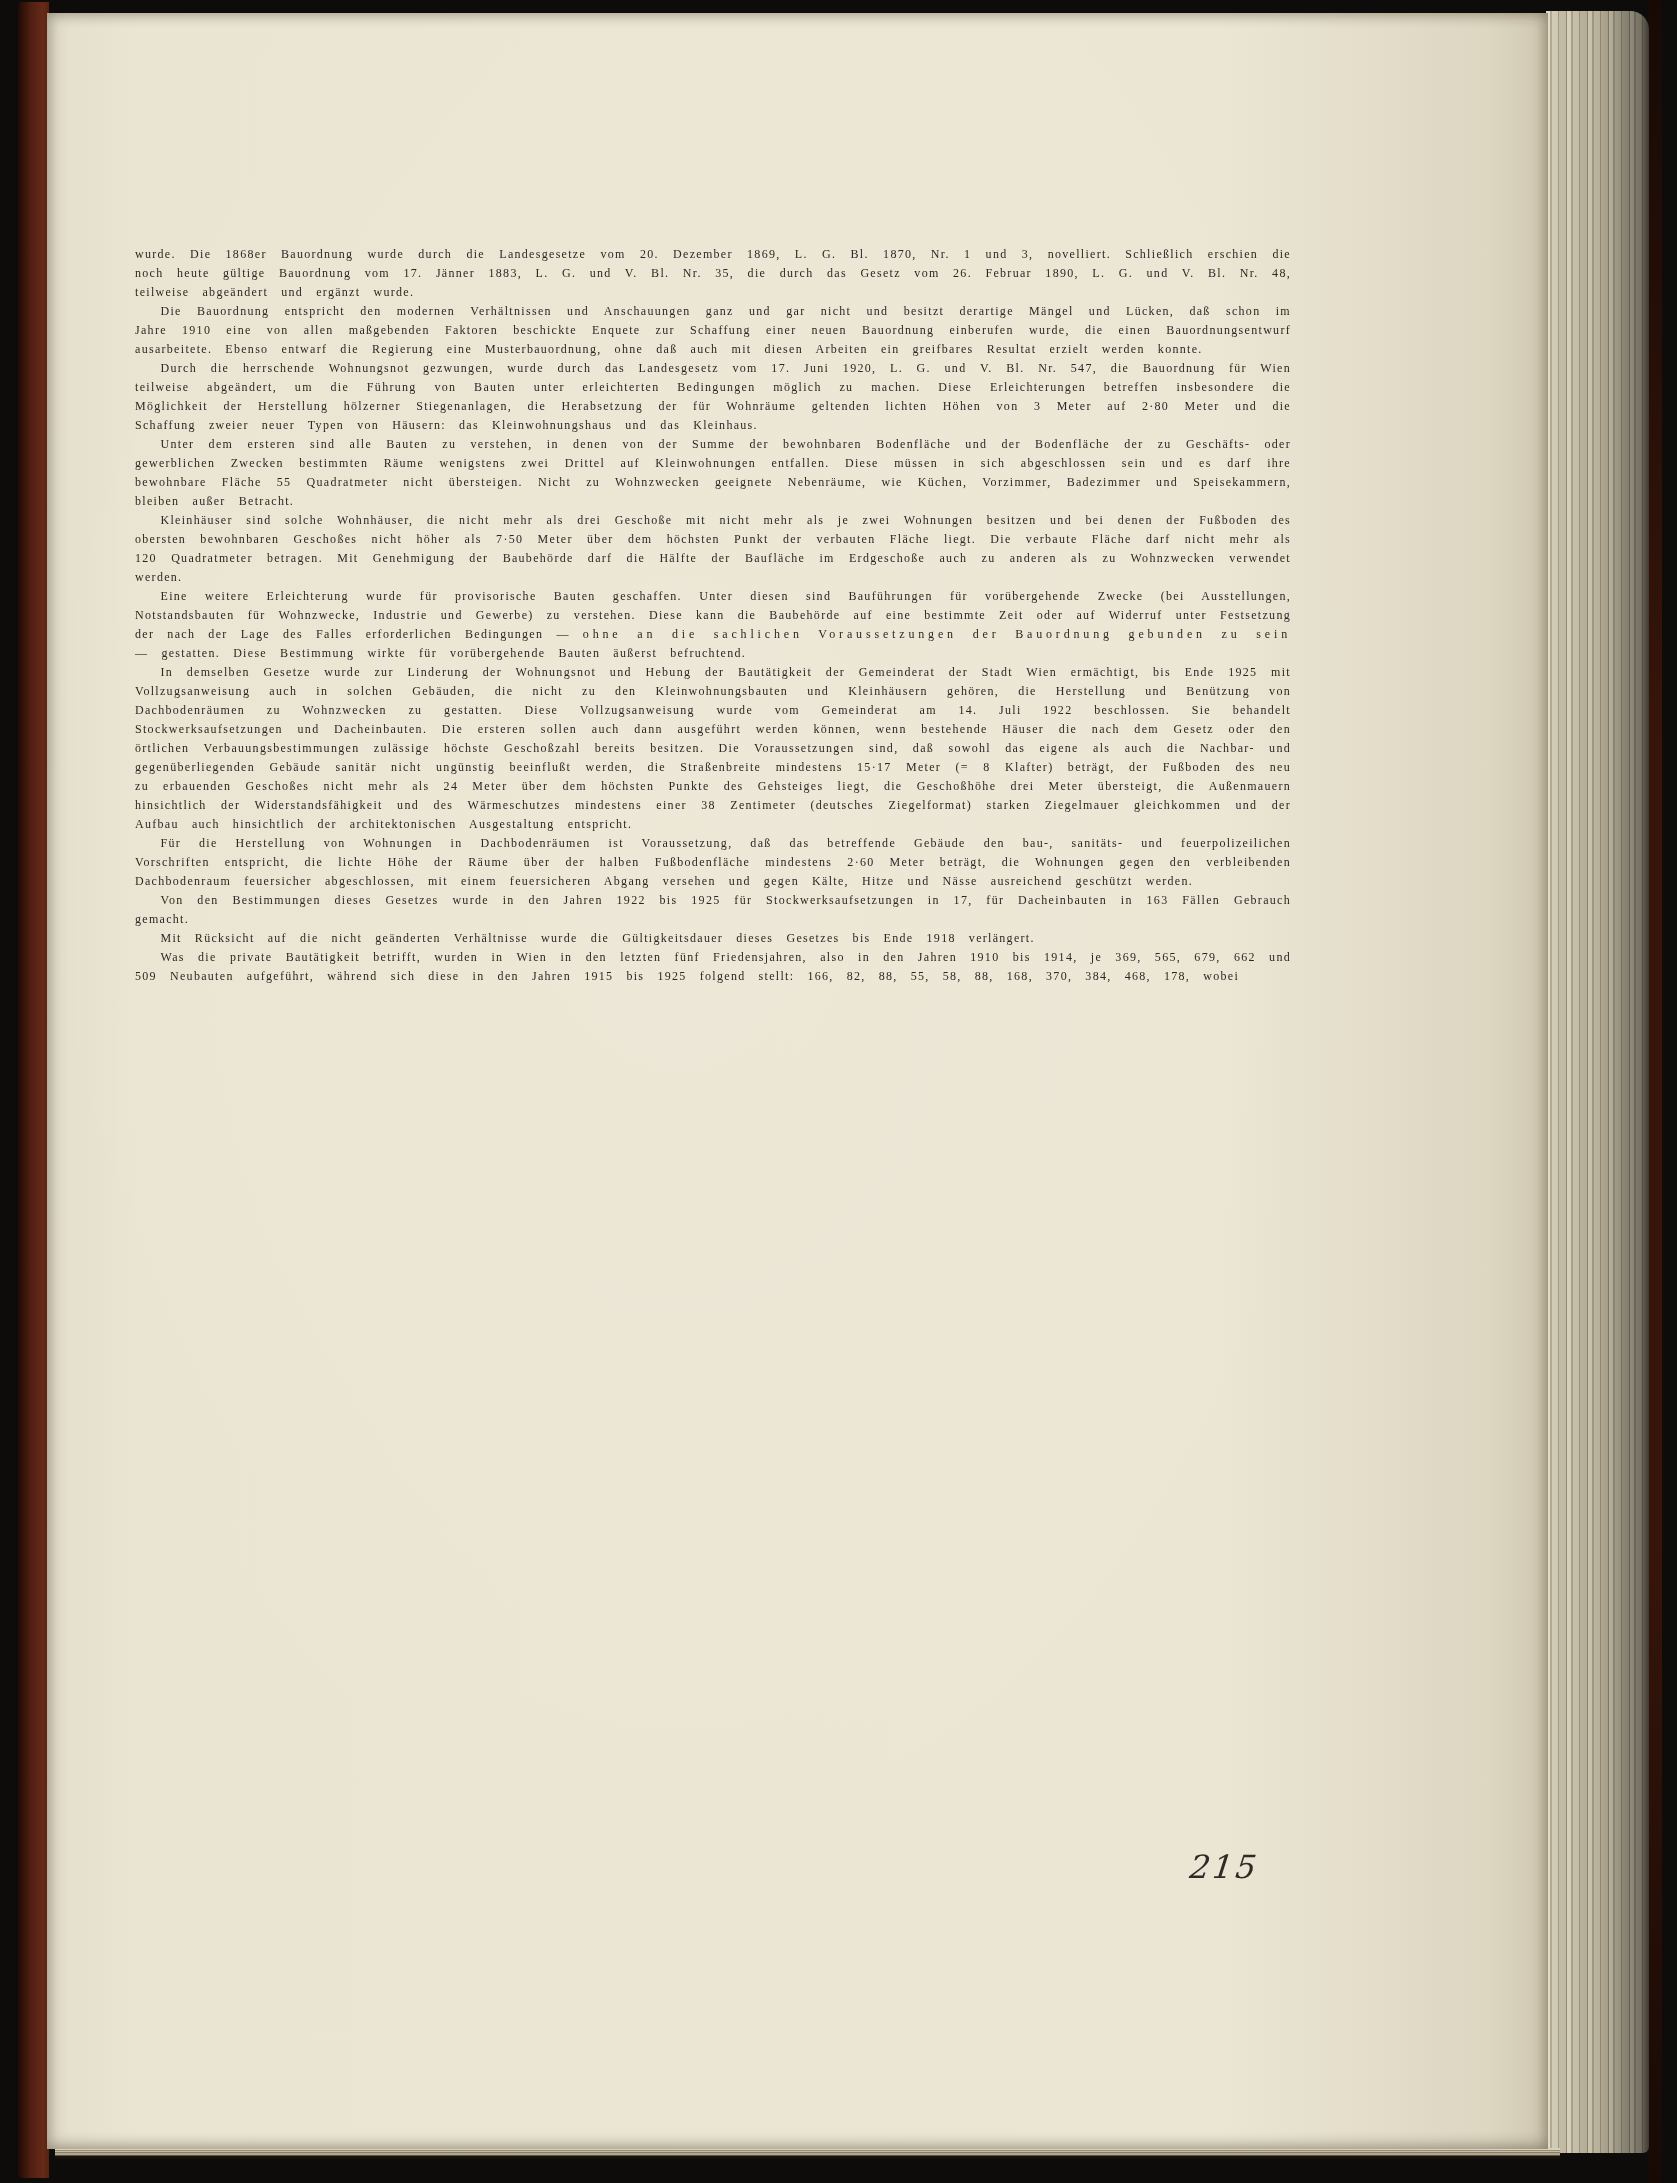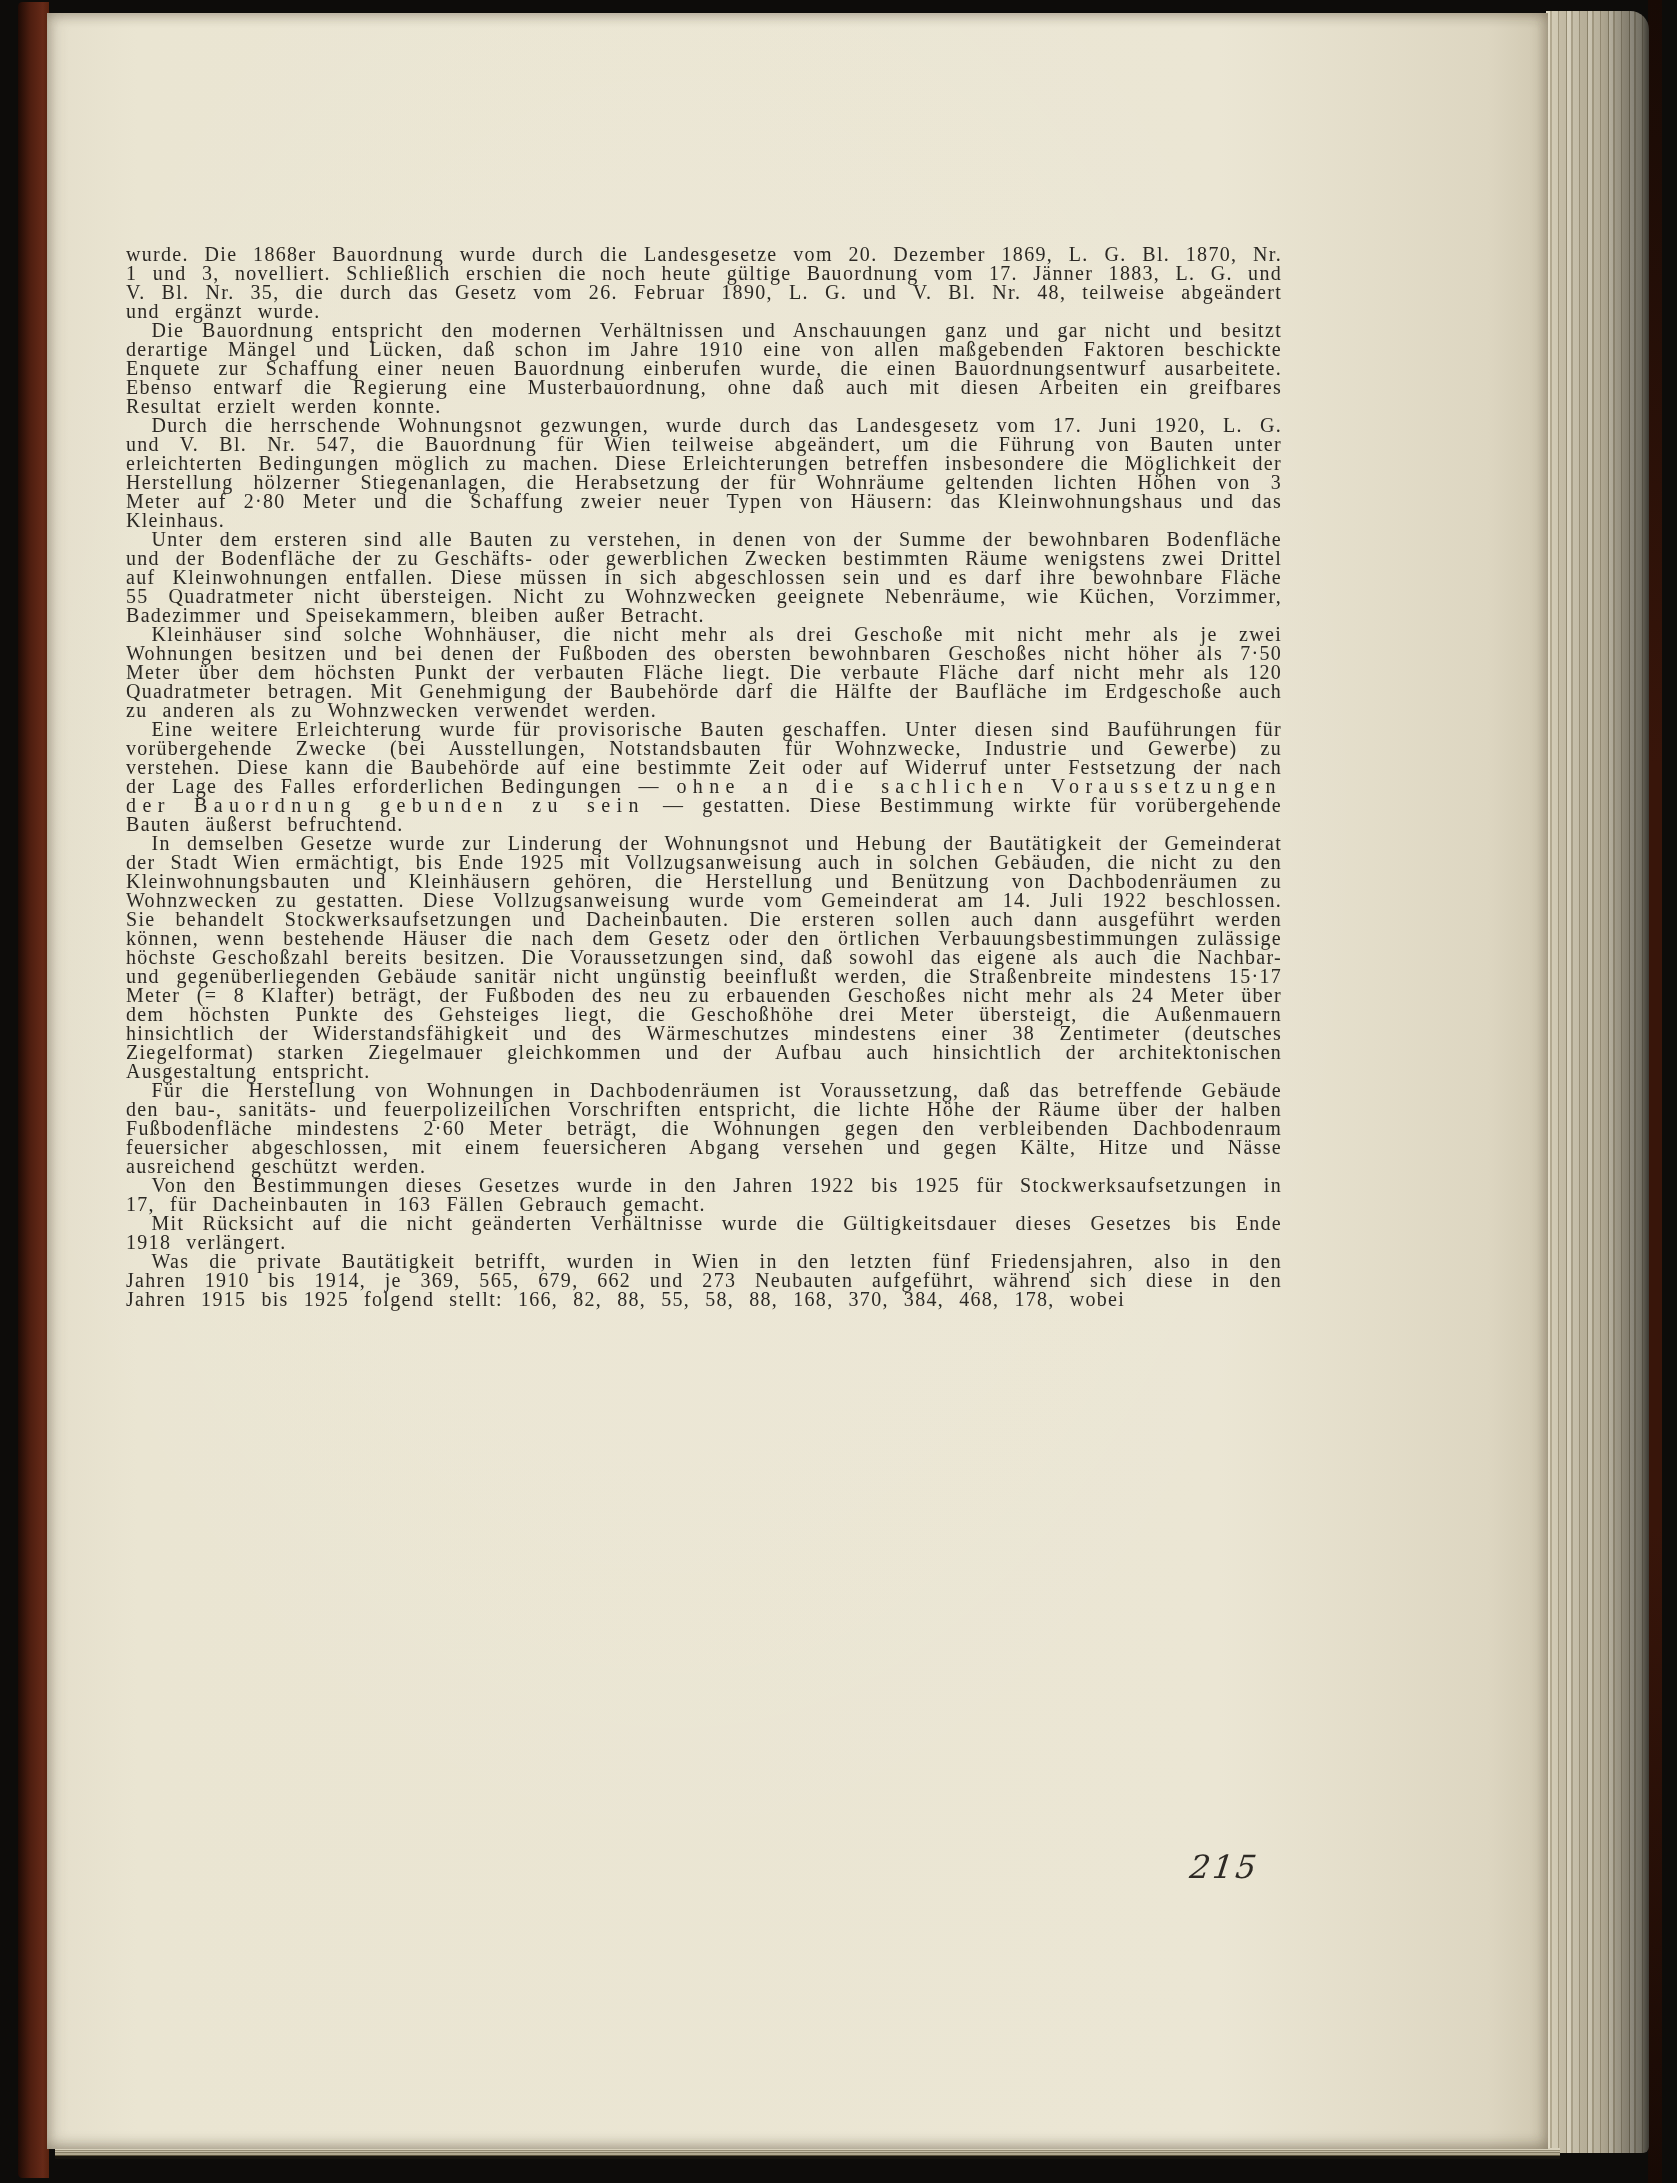--- a/index.html
+++ b/index.html
@@ -49,23 +49,23 @@
       radial-gradient(ellipse at 42% 38%, rgba(255,255,255,0.10) 0%, rgba(255,255,255,0) 60%),
       linear-gradient(90deg, #e4decb 0%, #eae5d2 6%, #ebe6d4 78%, #ddd6c1 96%, #cfc7b0 100%),
       #e9e4d1;
     box-shadow:
       inset 6.2px 0 16px rgba(70,55,35,0.16),
       inset -4.4px 0 13.2px rgba(70,55,35,0.22),
       inset 0 -5.3px 12.3px rgba(70,55,35,0.18),
       inset 0 4.4px 10.6px rgba(70,55,35,0.10);
   }
   .text-block {
-    position:absolute; left:79px; top:232px; width:1156px;
+    position:absolute; left:88px; top:232px; width:1156px;
     color:#2b2824;
-    font-size:20px;
+    font-size:12px;
     line-height:19px;
     text-align:justify;
     letter-spacing:1.3px;
     word-spacing:8.8px;
   }
   .text-block p { text-indent:25.5px; }
   .text-block p.continuation { text-indent:0; }
   .spaced { letter-spacing:0.32em; }
   .page-number {
     position:absolute; left:1143px; top:1835px;
@@ -90,17 +90,17 @@
     <p class="continuation">wurde. Die 1868er Bauordnung wurde durch die Landesgesetze vom 20. Dezember 1869, L. G. Bl. 1870, Nr. 1 und 3, novelliert. Schließlich erschien die noch heute gültige Bauordnung vom 17. Jänner 1883, L. G. und V. Bl. Nr. 35, die durch das Gesetz vom 26. Februar 1890, L. G. und V. Bl. Nr. 48, teilweise abgeändert und ergänzt wurde.</p>
     <p>Die Bauordnung entspricht den modernen Verhältnissen und Anschauungen ganz und gar nicht und besitzt derartige Mängel und Lücken, daß schon im Jahre 1910 eine von allen maßgebenden Faktoren beschickte Enquete zur Schaffung einer neuen Bauordnung einberufen wurde, die einen Bauordnungsentwurf ausarbeitete. Ebenso entwarf die Regierung eine Musterbauordnung, ohne daß auch mit diesen Arbeiten ein greifbares Resultat erzielt werden konnte.</p>
     <p>Durch die herrschende Wohnungsnot gezwungen, wurde durch das Landesgesetz vom 17. Juni 1920, L. G. und V. Bl. Nr. 547, die Bauordnung für Wien teilweise abgeändert, um die Führung von Bauten unter erleichterten Bedingungen möglich zu machen. Diese Erleichterungen betreffen insbesondere die Möglichkeit der Herstellung hölzerner Stiegenanlagen, die Herabsetzung der für Wohnräume geltenden lichten Höhen von 3 Meter auf 2·80 Meter und die Schaffung zweier neuer Typen von Häusern: das Kleinwohnungshaus und das Kleinhaus.</p>
     <p>Unter dem ersteren sind alle Bauten zu verstehen, in denen von der Summe der bewohnbaren Bodenfläche und der Bodenfläche der zu Geschäfts- oder gewerblichen Zwecken bestimmten Räume wenigstens zwei Drittel auf Kleinwohnungen entfallen. Diese müssen in sich abgeschlossen sein und es darf ihre bewohnbare Fläche 55 Quadratmeter nicht übersteigen. Nicht zu Wohnzwecken geeignete Nebenräume, wie Küchen, Vorzimmer, Badezimmer und Speisekammern, bleiben außer Betracht.</p>
     <p>Kleinhäuser sind solche Wohnhäuser, die nicht mehr als drei Geschoße mit nicht mehr als je zwei Wohnungen besitzen und bei denen der Fußboden des obersten bewohnbaren Geschoßes nicht höher als 7·50 Meter über dem höchsten Punkt der verbauten Fläche liegt. Die verbaute Fläche darf nicht mehr als 120 Quadratmeter betragen. Mit Genehmigung der Baubehörde darf die Hälfte der Baufläche im Erdgeschoße auch zu anderen als zu Wohnzwecken verwendet werden.</p>
     <p><span>Eine weitere Erleichterung wurde für provisorische Bauten geschaffen. Unter diesen sind Bauführungen für vorübergehende Zwecke (bei Ausstellungen, Notstandsbauten für Wohnzwecke, Industrie und Gewerbe) zu verstehen. Diese kann die Baubehörde auf eine bestimmte Zeit oder auf Widerruf unter Festsetzung der nach der Lage des Falles erforderlichen Bedingungen — </span><span class="spaced">ohne an die sachlichen Voraussetzungen der Bauordnung gebunden zu sein</span><span> — gestatten. Diese Bestimmung wirkte für vorübergehende Bauten äußerst befruchtend.</span></p>
     <p>In demselben Gesetze wurde zur Linderung der Wohnungsnot und Hebung der Bautätigkeit der Gemeinderat der Stadt Wien ermächtigt, bis Ende 1925 mit Vollzugsanweisung auch in solchen Gebäuden, die nicht zu den Kleinwohnungsbauten und Kleinhäusern gehören, die Herstellung und Benützung von Dachbodenräumen zu Wohnzwecken zu gestatten. Diese Vollzugsanweisung wurde vom Gemeinderat am 14. Juli 1922 beschlossen. Sie behandelt Stockwerksaufsetzungen und Dacheinbauten. Die ersteren sollen auch dann ausgeführt werden können, wenn bestehende Häuser die nach dem Gesetz oder den örtlichen Verbauungsbestimmungen zulässige höchste Geschoßzahl bereits besitzen. Die Voraussetzungen sind, daß sowohl das eigene als auch die Nachbar- und gegenüberliegenden Gebäude sanitär nicht ungünstig beeinflußt werden, die Straßenbreite mindestens 15·17 Meter (= 8 Klafter) beträgt, der Fußboden des neu zu erbauenden Geschoßes nicht mehr als 24 Meter über dem höchsten Punkte des Gehsteiges liegt, die Geschoßhöhe drei Meter übersteigt, die Außenmauern hinsichtlich der Widerstandsfähigkeit und des Wärmeschutzes mindestens einer 38 Zentimeter (deutsches Ziegelformat) starken Ziegelmauer gleichkommen und der Aufbau auch hinsichtlich der architektonischen Ausgestaltung entspricht.</p>
     <p>Für die Herstellung von Wohnungen in Dachbodenräumen ist Voraussetzung, daß das betreffende Gebäude den bau-, sanitäts- und feuerpolizeilichen Vorschriften entspricht, die lichte Höhe der Räume über der halben Fußbodenfläche mindestens 2·60 Meter beträgt, die Wohnungen gegen den verbleibenden Dachbodenraum feuersicher abgeschlossen, mit einem feuersicheren Abgang versehen und gegen Kälte, Hitze und Nässe ausreichend geschützt werden.</p>
     <p>Von den Bestimmungen dieses Gesetzes wurde in den Jahren 1922 bis 1925 für Stockwerksaufsetzungen in 17, für Dacheinbauten in 163 Fällen Gebrauch gemacht.</p>
     <p>Mit Rücksicht auf die nicht geänderten Verhältnisse wurde die Gültigkeitsdauer dieses Gesetzes bis Ende 1918 verlängert.</p>
-    <p>Was die private Bautätigkeit betrifft, wurden in Wien in den letzten fünf Friedensjahren, also in den Jahren 1910 bis 1914, je 369, 565, 679, 662 und 273 Neubauten aufgeführt, während sich diese in den Jahren 1915 bis 1925 folgend stellt: 166, 82, 88, 55, 58, 88, 168, 370, 384, 468, 178, wobei</p>
+    <p>Was die private Bautätigkeit betrifft, wurden in Wien in den letzten fünf Friedensjahren, also in den Jahren 1910 bis 1914, je 369, 565, 679, 662 und 509 Neubauten aufgeführt, während sich diese in den Jahren 1915 bis 1925 folgend stellt: 166, 82, 88, 55, 58, 88, 168, 370, 384, 468, 178, wobei</p>
   </div>
   <div class="page-number">215</div>
 </div>
 
 
 </body></html>

